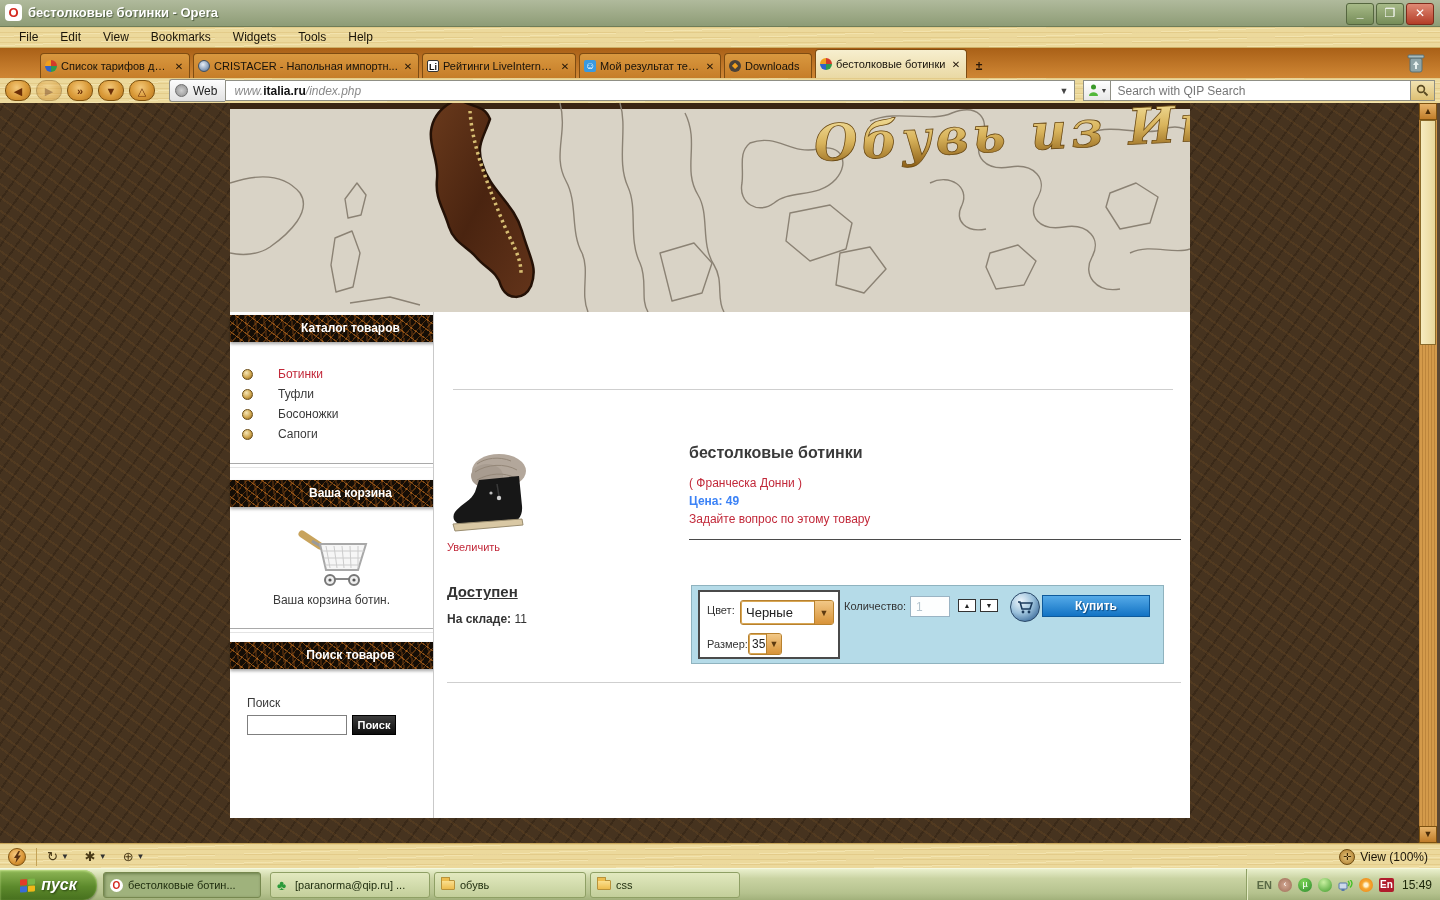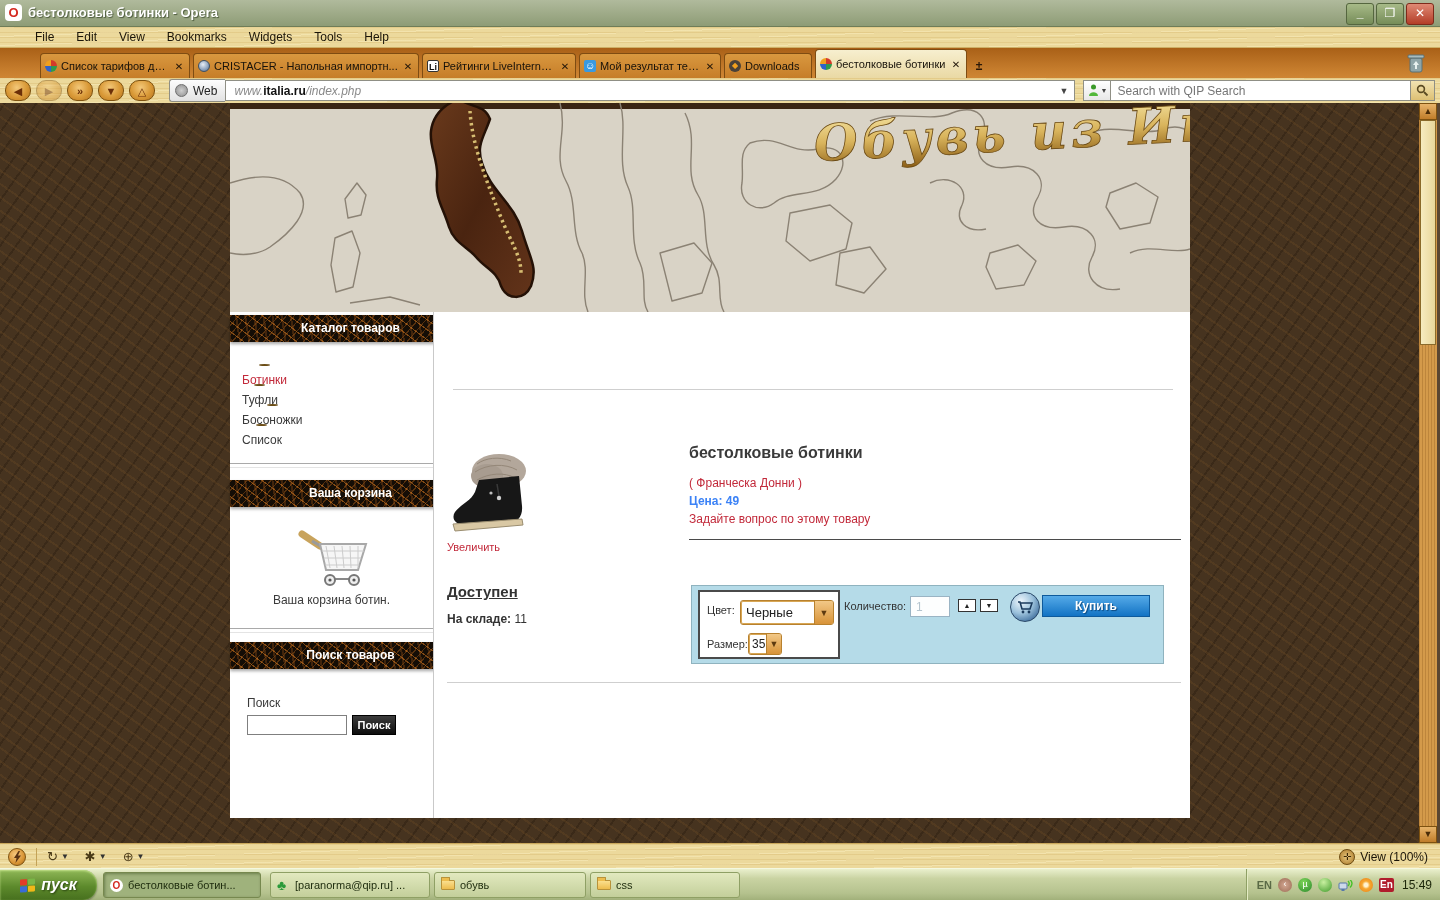--- a/index.html
+++ b/index.html
@@ -26,21 +26,21 @@
     color:#d42a20;font-weight:bold;font-size:13px;line-height:17px;text-align:center;}
   .title-text{left:28px;top:5px;color:#fff;font-size:13px;font-weight:bold;
     text-shadow:1px 1px 1px #4c5a3c;}
   .winbtn{top:3px;width:26px;height:20px;border-radius:3px;border:1px solid #55663f;
     color:#fff;text-align:center;line-height:18px;font-size:12px;font-weight:bold;
     background:linear-gradient(#a7ba88,#70875299);background-color:#7f9562;}
   .winbtn.close{background:linear-gradient(#e08a74,#b33d28);border-color:#7e2a1a;}
 
   
   .menubar{left:0;top:27px;width:1440px;height:21px;border-bottom:1px solid #cdb067;
-    display:flex;align-items:center;padding-left:24px;box-sizing:border-box;}
+    display:flex;align-items:center;padding-left:8px;box-sizing:border-box;}
   .menu-item{font-size:12px;color:#1a1408;padding:2px 11px;cursor:default;}
 
   
   .tabbar{left:0;top:48px;width:1440px;height:30px;
     background:linear-gradient(#a96017,#c57c2c 70%,#cf8634);display:flex;align-items:flex-end;}
   .tab{height:25px;margin-left:3px;display:flex;align-items:center;box-sizing:border-box;
     background:linear-gradient(#d9983f,#c67d28);border:1px solid #7e4c12;border-bottom:none;
     border-radius:4px 4px 0 0;padding:0 4px;overflow:hidden;}
   .tab:first-child{margin-left:8px;}
   .tab.active{height:29px;background:linear-gradient(#f7efcf,#ead9a4);}
@@ -89,21 +89,21 @@
 
   .sitehdr{left:230px;top:0;width:960px;height:209px;}
   .sidebar{left:230px;top:209px;width:203px;height:506px;background:#fff;}
   .content{left:433px;top:209px;width:757px;height:506px;background:#fff;border-left:1px solid #c9c9c9;box-sizing:border-box;}
   .sitefooter{left:0;top:712px;width:1421px;height:28px;display:flex;align-items:center;justify-content:center;}
   .sitefooter span{color:#ece4d4;font-size:12px;text-shadow:1px 1px 1px #000;}
 
   
   .sb-hdr{width:241px;height:27px;color:#fff;font-size:12px;font-weight:bold;
     text-align:center;line-height:27px;box-shadow:0 2px 3px rgba(0,0,0,.35);}
-  .sb-item{left:12px;height:20px;display:flex;align-items:center;gap:7px;flex-direction:column;}
+  .sb-item{left:12px;height:20px;display:flex;align-items:center;gap:25px;}
   .bullet{width:11px;height:11px;border-radius:50%;
     background:radial-gradient(circle at 38% 32%,#f7e7b5,#cfa54e 55%,#7c5a1d);border:1px solid #6b4d16;box-sizing:border-box;}
   .sb-item .lbl{font-size:12px;color:#3a3a3a;}
   .sb-item.active .lbl{color:#c2293a;}
   .sb-div{left:0;width:203px;height:3px;border-top:1px solid #a9a9a9;border-bottom:1px solid #e4e4e4;}
   .cart-empty{left:0;width:203px;text-align:center;font-size:12px;color:#3a3a3a;}
   .sb-search-lbl{left:17px;font-size:12px;color:#3a3a3a;}
   .sb-search-input{left:17px;width:100px;height:20px;border:1px solid #7f7f7f;font-size:12px;
     padding:0 4px;box-sizing:border-box;outline:none;}
   .sb-search-btn{left:122px;width:44px;height:20px;background:linear-gradient(#3c3c3c,#0d0d0d);
@@ -349,21 +349,21 @@
       <div class="abs sb-item" style="top:72px;">
         <span class="bullet"></span>
         <span class="lbl">Туфли</span>
       </div>
       <div class="abs sb-item" style="top:92px;">
         <span class="bullet"></span>
         <span class="lbl">Босоножки</span>
       </div>
       <div class="abs sb-item" style="top:112px;">
         <span class="bullet"></span>
-        <span class="lbl">Список</span>
+        <span class="lbl">Сапоги</span>
       </div>
 
       <div class="abs sb-div" style="top:151px;"></div>
 
       <div class="abs sb-hdr leather" style="left:0;top:168px;">Ваша корзина</div>
 
       <div class="abs" style="left:60px;top:212px;">
         <svg width="84" height="64" viewBox="0 0 84 64">
           <line x1="12" y1="10" x2="30" y2="22" stroke="#c8a35c" stroke-width="7" stroke-linecap="round"></line>
           <line x1="22" y1="17" x2="34" y2="24" stroke="#9a9a9a" stroke-width="3"></line>

